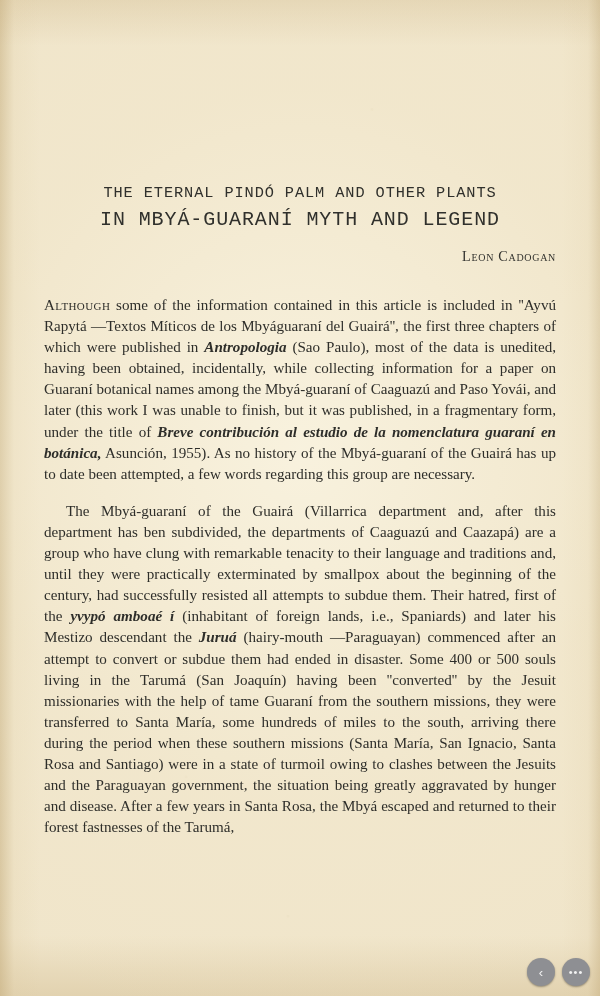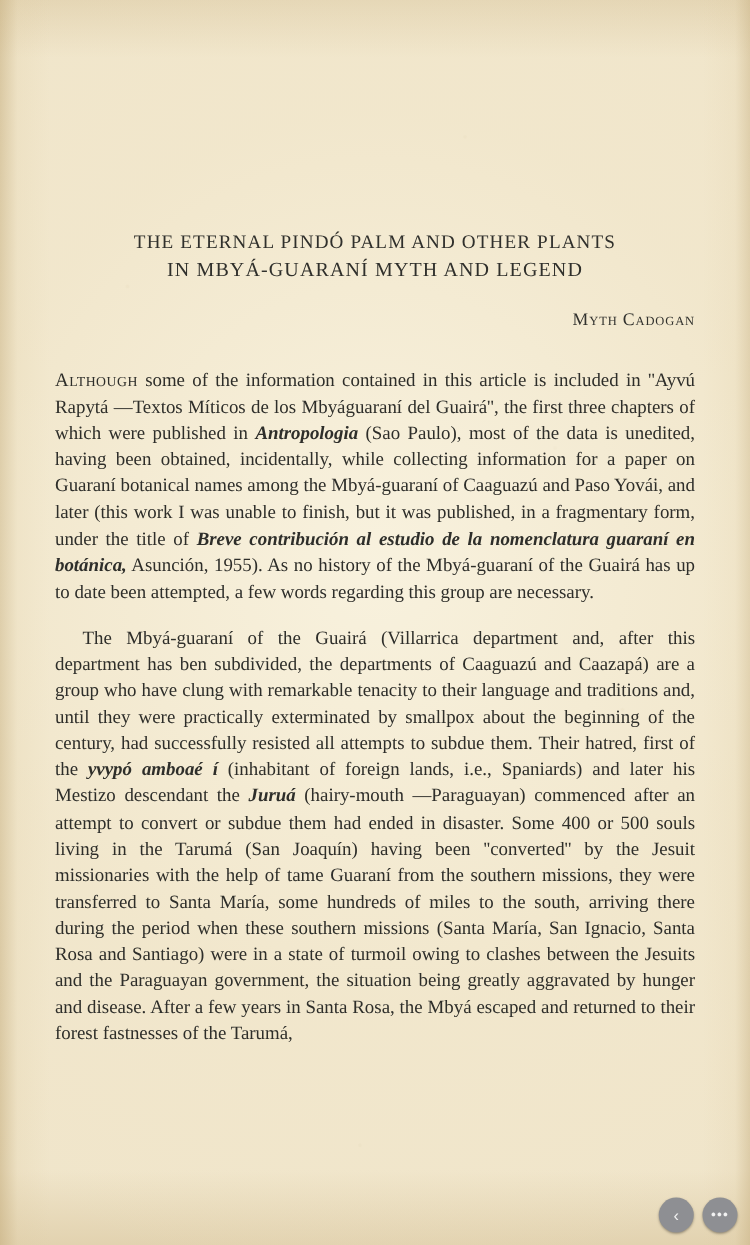--- a/index.html
+++ b/index.html
@@ -59,22 +59,23 @@
     text-align: center;
   }
   .title-line {
     font-size: 15.3px;
     letter-spacing: 0.9px;
     color: #30302c;
     line-height: 1.52;
     font-variant: small-caps;
     text-transform: uppercase;
     white-space: nowrap;
+    font-family: Liberation Mono, monospace;
   }
-  .title-line.l2 { font-size: 16px; }
+  .title-line.l2 { font-size: 20px; }
 
   .byline {
     position: absolute;
     right: 44px;
     top: 248px;
     font-size: 14.2px;
     letter-spacing: 0.7px;
     color: #32322e;
     font-variant: small-caps;
   }
@@ -141,21 +142,21 @@
 <div class="page"></div>
 <div class="grain"></div>
 
 <div class="content">
 
   <div class="title-block">
     <div class="title-line l1">The Eternal Pindó Palm and Other Plants</div>
     <div class="title-line l2">in Mbyá-Guaraní Myth and Legend</div>
   </div>
 
-  <div class="byline">Myth Cadogan</div>
+  <div class="byline">Leon Cadogan</div>
 
   <div class="body">
     <p><span class="smallcaps">Although</span><span> some of the information contained in this article is included in ''Ayvú Rapytá —Textos Míticos de los Mbyáguaraní del Guairá'', the first three chapters of which were published in <em class="it">Antropologia</em> (Sao Paulo), most of the data is unedited, having been obtained, incidentally, while collecting information for a paper on Guaraní botanical names among the Mbyá-guaraní of Caaguazú and Paso Yovái, and later (this work I was unable to finish, but it was published, in a fragmentary form, under the title of <em class="it">Breve contribución al estudio de la nomenclatura guaraní en botánica,</em> Asunción, 1955). As no history of the Mbyá-guaraní of the Guairá has up to date been attempted, a few words regarding this group are necessary.</span></p>
     <p><span>The Mbyá-guaraní of the Guairá (Villarrica department and, after this department has ben subdivided, the departments of Caaguazú and Caazapá) are a group who have clung with remarkable tenacity to their language and traditions and, until they were practically exterminated by smallpox about the beginning of the century, had successfully resisted all attempts to subdue them. Their hatred, first of the <em class="it">yvypó amboaé í</em> (inhabitant of foreign lands, i.e., Spaniards) and later his Mestizo descendant the <em class="it">Juruá</em> (hairy-mouth —Paraguayan) commenced after an attempt to convert or subdue them had ended in disaster. Some 400 or 500 souls living in the Tarumá (San Joaquín) having been ''converted'' by the Jesuit missionaries with the help of tame Guaraní from the southern missions, they were transferred to Santa María, some hundreds of miles to the south, arriving there during the period when these southern missions (Santa María, San Ignacio, Santa Rosa and Santiago) were in a state of turmoil owing to clashes between the Jesuits and the Paraguayan government, the situation being greatly aggravated by hunger and disease. After a few years in Santa Rosa, the Mbyá escaped and returned to their forest fastnesses of the Tarumá,</span></p>
   </div>
 
 </div>
 
 <div class="fab-group">
   <div class="fab">

